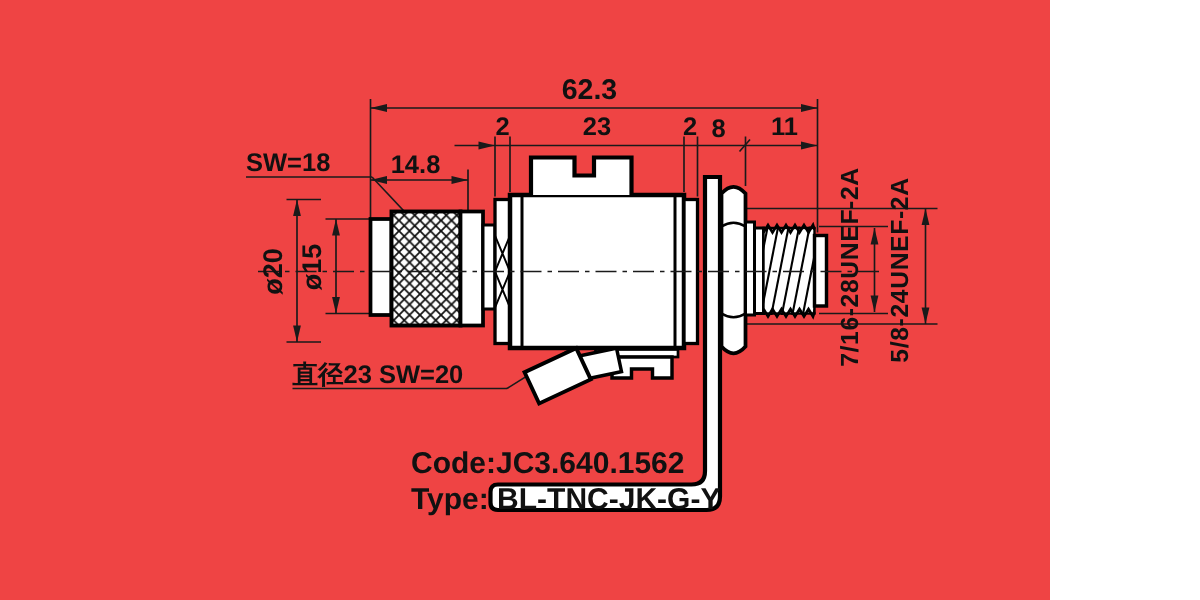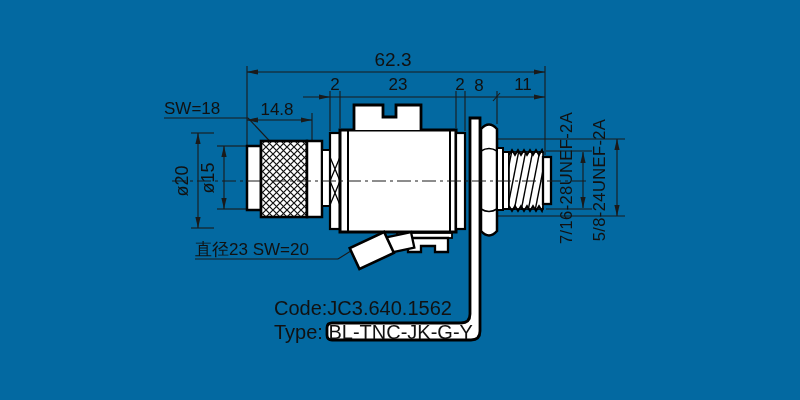--- a/index.html
+++ b/index.html
@@ -1,16 +1,16 @@
 <!DOCTYPE html>
 <html><head>
 <meta charset="utf-8">
 <style>
   html,body{margin:0;padding:0;background:#fff;}
-  .stage{width:800px;height:400px;background:#0369a1;position:relative;overflow:hidden;}
+  .stage{width:700px;height:400px;background:#ef4444;position:relative;overflow:hidden;font-weight:bold;}
   svg{display:block;}
   text{font-family:"Liberation Sans","DejaVu Sans",sans-serif;fill:#111;}
   .dimtxt{font-size:17px;}
   .dimtxt-lg{font-size:19px;}
   .vtxt{font-size:16.5px;letter-spacing:0.4px;}
   .foot{font-size:20px;}
 </style>
 </head>
 <body>
 

